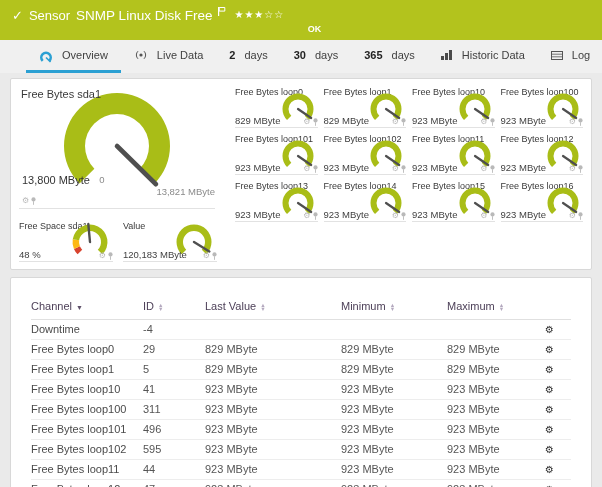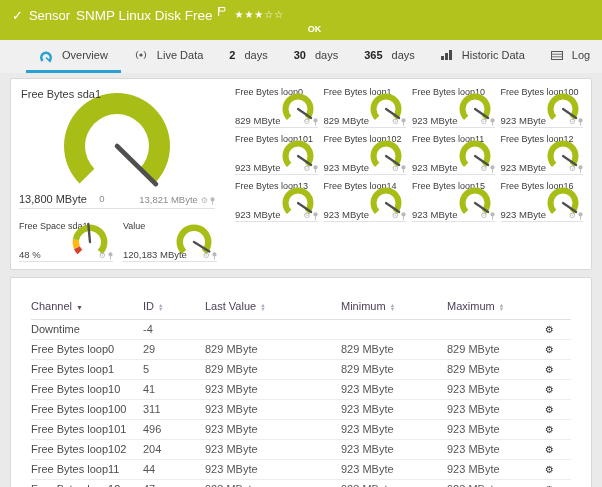--- a/index.html
+++ b/index.html
@@ -25,21 +25,21 @@
   .tab .gear-glyph{font-size:12px;color:#444;line-height:1;}
 
   main{padding:5px 10px 0;}
   .panel{background:#fff;border:1px solid #d8d8d8;border-radius:2px;box-sizing:border-box;}
   .gauges-panel{height:192px;padding:6px 8px;display:flex;gap:20px;}
   .left-col{width:196px;flex:none;display:flex;flex-direction:column;}
 
   .big-tile{position:relative;height:134px;}
   .big-label{font-size:11px;color:#3a3a3a;position:absolute;top:3px;left:2px;}
   .big-gauge-slot{display:flex;justify-content:center;padding-top:3px;}
-  .big-bottom{position:absolute;left:0;right:0;bottom:0;display:flex;align-items:baseline;border-bottom:1px solid #e2e2e2;padding-bottom:3px;}
+  .big-bottom{position:absolute;left:0;right:0;bottom:0;display:flex;align-items:baseline;border-bottom:1px solid #e2e2e2;padding-bottom:3px;flex-direction:column;}
   .big-value{font-size:11px;color:#333;}
   .big-min{position:absolute;left:41%;font-size:9.5px;color:#8a8a8a;}
   .big-max{margin-left:auto;font-size:9.5px;color:#8a8a8a;}
   .big-bottom .tile-icons{margin-left:3px;}
 
   .footer-tiles{display:flex;gap:10px;margin-top:10px;}
   .footer-tiles .tile{width:94px;height:44px;flex:none;}
   .footer-tiles .tile-gauge-slot{top:4px;}
 
   .small-grid{flex:1;display:grid;grid-template-columns:repeat(4,1fr);gap:3px 6px;align-content:start;}
@@ -501,21 +501,21 @@
             <tr>
               <td>Free Bytes loop101</td>
               <td class="num">496</td>
               <td class="num">923 MByte</td>
               <td class="num">923 MByte</td>
               <td class="num">923 MByte</td>
               <td class="gear-cell"><span>⚙</span></td>
             </tr>
             <tr>
               <td>Free Bytes loop102</td>
-              <td class="num">204</td>
+              <td class="num">595</td>
               <td class="num">923 MByte</td>
               <td class="num">923 MByte</td>
               <td class="num">923 MByte</td>
               <td class="gear-cell"><span>⚙</span></td>
             </tr>
             <tr>
               <td>Free Bytes loop11</td>
               <td class="num">44</td>
               <td class="num">923 MByte</td>
               <td class="num">923 MByte</td>

